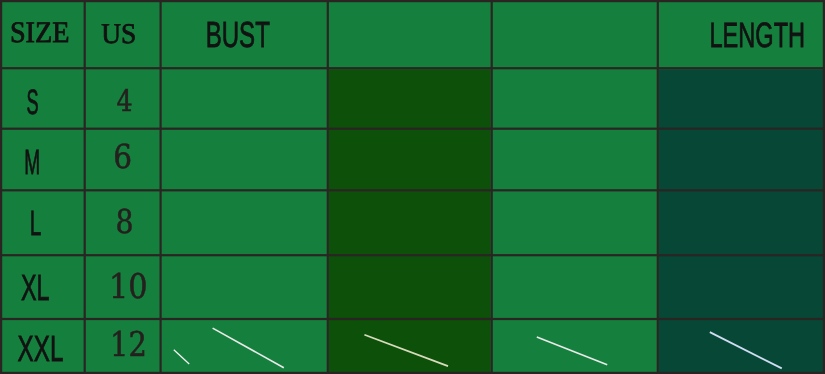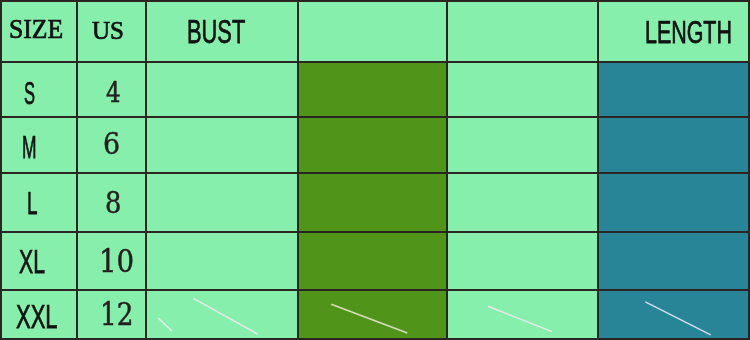--- a/index.html
+++ b/index.html
@@ -1,17 +1,17 @@
 <!DOCTYPE html>
 <html><head>
 <meta charset="utf-8">
 <title>Size Chart</title>
 <style>
   html,body{margin:0;padding:0;background:#ffffff;}
-  #page{position:relative;width:750px;height:340px;overflow:hidden;background:#86efac;}
+  #page{position:relative;width:750px;height:340px;overflow:hidden;background:#15803d;}
   .colfill{position:absolute;mix-blend-mode:multiply;}
   .gline{position:absolute;background:#2a2523;}
   .tx{position:absolute;white-space:nowrap;line-height:1;transform-origin:left top;}
   .serifL{font-family:"Liberation Serif",serif;color:#121010;-webkit-text-stroke:0.72px #121010;}
   .serifD{font-family:"DejaVu Serif",serif;color:#251f1e;-webkit-text-stroke:0.5px #251f1e;}
   .sans{font-family:"Liberation Sans",sans-serif;color:#121212;-webkit-text-stroke:0.75px #121212;}
   #scratches{position:absolute;left:0;top:0;width:750px;height:340px;pointer-events:none;}
 </style>
 </head>
 <body>

